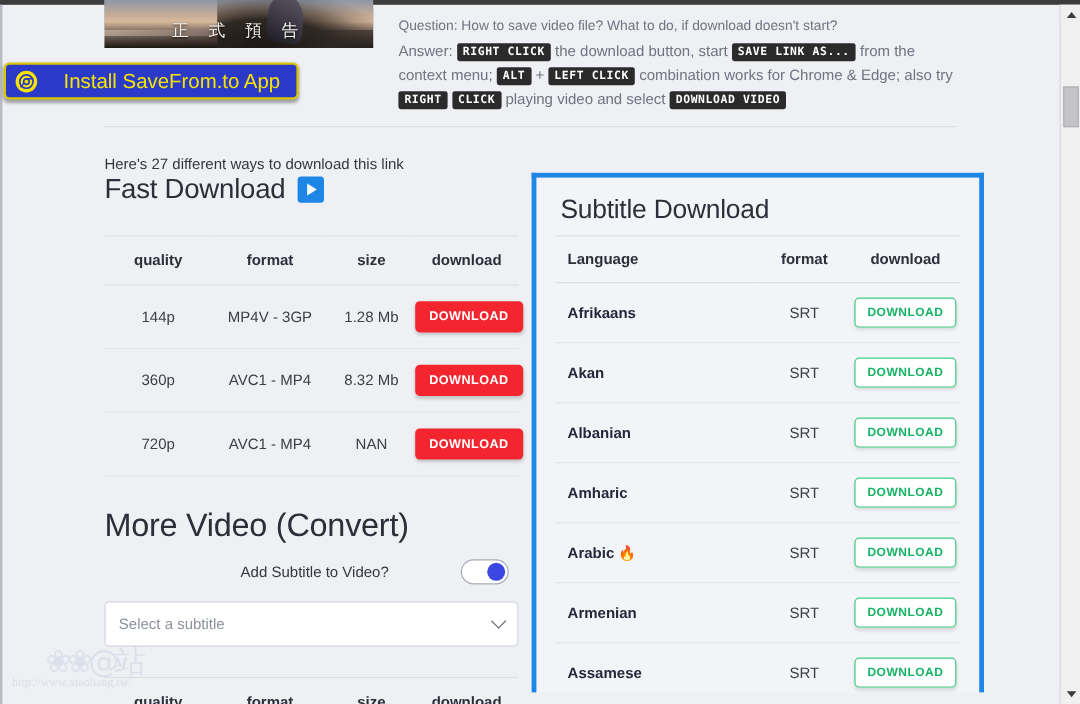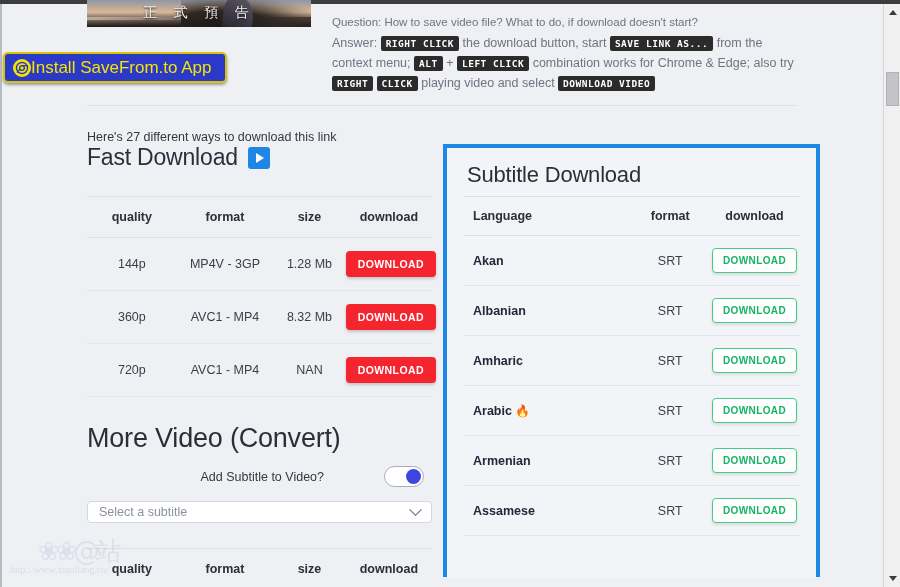--- a/index.html
+++ b/index.html
@@ -52,21 +52,21 @@
   .sb-thumb {
     position: absolute; left: 2px; top: 68px;
     width: 13px; height: 34px;
     background: #c3c3c8;
     border: 1px solid #b0b0b5;
   }
 
   
   .thumb {
     position: absolute; left: 87px; top: 0;
-    width: 224px; height: 27px;
+    width: 224px; height: 40px;
     overflow: hidden;
     background: linear-gradient(170deg, #9aa3b0 0%, #b9a99a 30%, #6e5c55 62%, #2e2823 100%);
   }
   .thumb .sky {
     position: absolute; left: 0; top: 0; width: 100%; height: 62%;
     background: linear-gradient(180deg,#8d97a6 0%, #c3aa96 48%, #d9b99c 72%, #8a7568 100%);
   }
   .thumb .rock {
     position: absolute; right: 0; bottom: 0; width: 58%; height: 100%;
     background: radial-gradient(ellipse at 30% 110%, #1a1614 0%, #2e2722 45%, rgba(60,50,45,0.25) 72%, transparent 85%);
@@ -88,21 +88,21 @@
     font-size: 14px;
     letter-spacing: 6px;
     font-family: "DejaVu Sans", sans-serif;
     text-shadow: 0 1px 2px rgba(0,0,0,.85);
   }
 
   
   .install-btn {
     position: absolute; left: 3px; top: 52px;
     height: 31px;
-    display: flex; align-items: center; gap: 0;
+    display: flex; align-items: center; gap: 22px;
     padding: 0 14px 0 8px;
     background: #2b39c9;
     border: 2px solid #d9c400;
     border-radius: 5px;
     box-shadow: 0 2px 3px rgba(0,0,0,.35);
     cursor: pointer;
   }
   .install-btn .chrome-ico {
     width: 18px; height: 18px; border-radius: 50%;
     background: #f5e400;
@@ -216,21 +216,21 @@
     width: 40px; height: 21px; border-radius: 11px;
     background: #fff; border: 1px solid #a8adb8;
     position: relative; cursor: pointer; flex: none;
   }
   .toggle .knob {
     position: absolute; right: 2px; top: 2px;
     width: 15px; height: 15px; border-radius: 50%;
     background: #3c46e0;
   }
   .select-box {
-    width: 100%; height: 22px;
+    width: 100%; height: 38px;
     background: #fff;
     border: 1px solid #d2d6dd;
     border-radius: 4px;
     display: flex; align-items: center; justify-content: space-between;
     padding: 0 11px;
     margin-bottom: 14px;
     cursor: pointer;
   }
   .select-box .ph { font-size: 12.5px; color: #8c919c; }
   .chev {
@@ -466,20 +466,25 @@
         </colgroup>
       <thead>
         <tr>
           <th class="lang">Language</th>
           <th>format</th>
           <th>download</th>
         </tr>
       </thead>
       <tbody>
         <tr>
+          <td class="lang"><span>Afrikaans</span></td>
+          <td>SRT</td>
+          <td><button class="btn-green">DOWNLOAD</button></td>
+        </tr>
+        <tr>
           <td class="lang"><span>Akan</span></td>
           <td>SRT</td>
           <td><button class="btn-green">DOWNLOAD</button></td>
         </tr>
         <tr>
           <td class="lang"><span>Albanian</span></td>
           <td>SRT</td>
           <td><button class="btn-green">DOWNLOAD</button></td>
         </tr>
         <tr>

